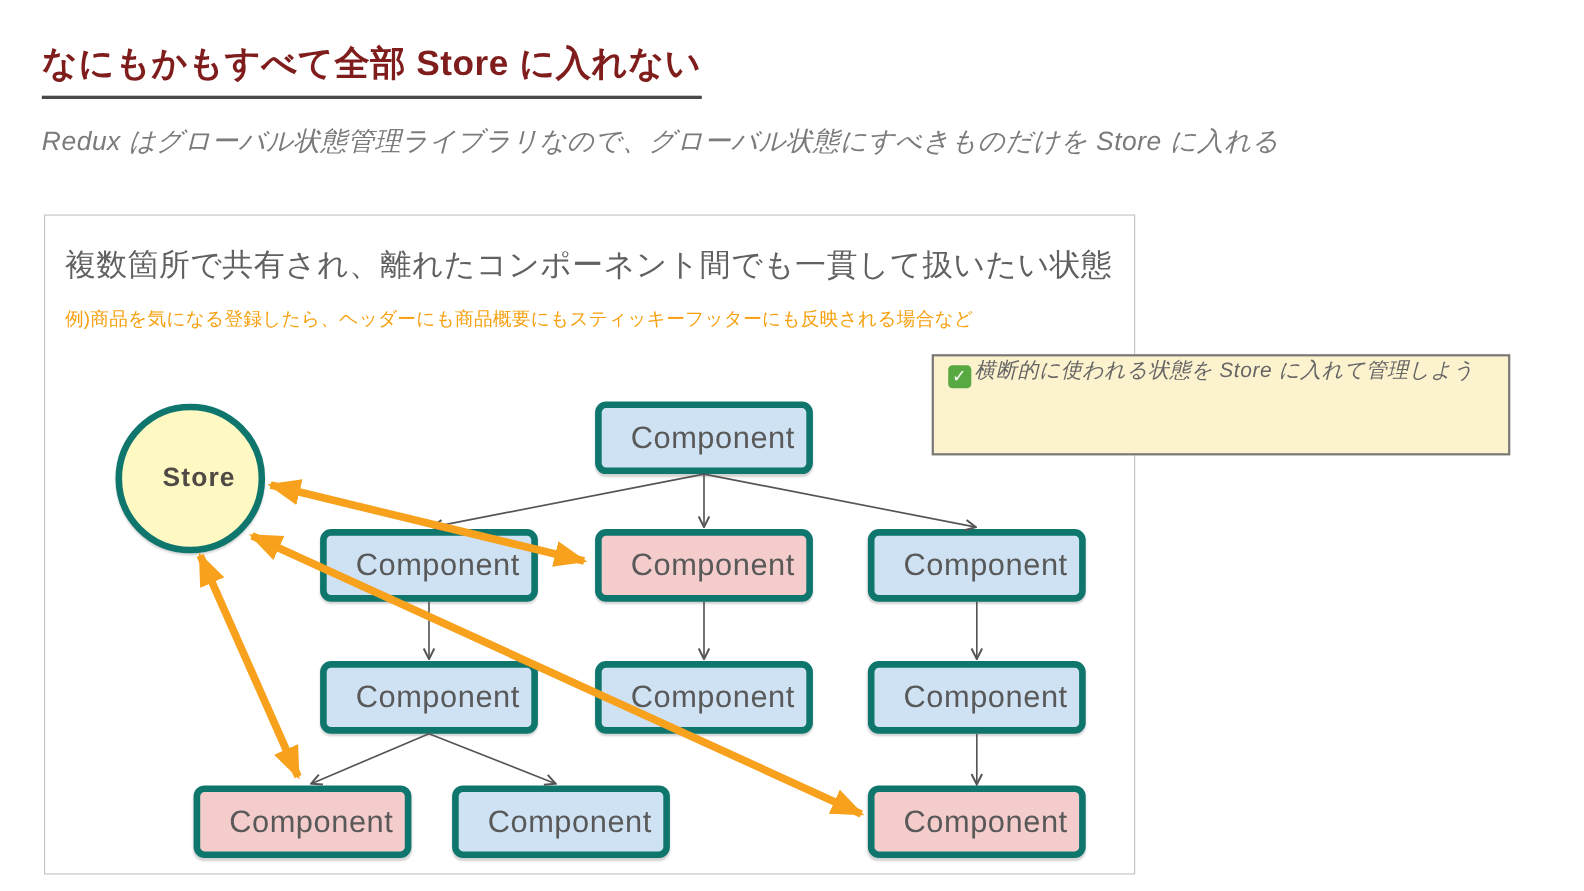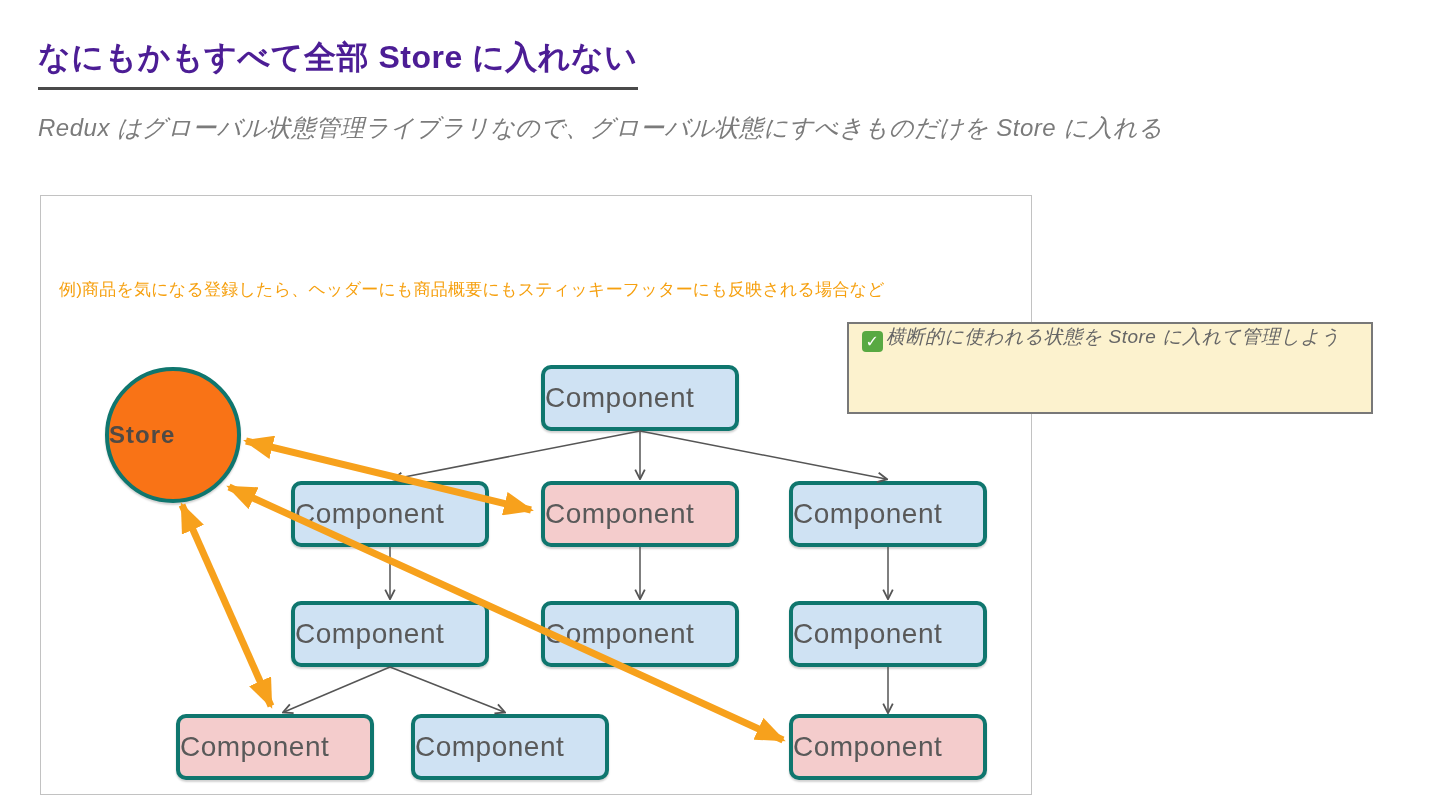--- a/index.html
+++ b/index.html
@@ -6,21 +6,21 @@
   body{
     font-family:"Liberation Sans","DejaVu Sans",sans-serif;
     width:1440px;height:810px;position:relative;overflow:hidden;
     -webkit-font-smoothing:antialiased;
   }
   .stage{position:absolute;inset:0;}
 
   
   .page-title{
     position:absolute;left:38px;top:36px;
-    font-size:32px;font-weight:bold;color:#4c1d95;
+    font-size:32px;font-weight:bold;color:#7f1d1d;
     border-bottom:3px solid #4a4a4a;padding-bottom:7px;
     letter-spacing:0.5px;white-space:nowrap;
   }
   .page-subtitle{
     position:absolute;left:38px;top:112px;
     font-size:24px;color:#7b7b7b;letter-spacing:0.5px;white-space:nowrap;font-style:italic;
   }
 
   
   .panel{
@@ -34,30 +34,31 @@
   .panel-example{
     position:absolute;left:18px;top:82px;
     font-size:17px;font-weight:normal;color:#F6A00F;
     letter-spacing:0.2px;white-space:nowrap;
   }
 
   
   .nodes-layer{position:absolute;inset:0;z-index:2;}
   .edges-layer{position:absolute;inset:0;z-index:3;pointer-events:none;}
   .node{
-    position:absolute;display:flex;align-items:center;justify-content:flex-start;
-    border:4px solid #0f766e;border-radius:10px;box-sizing:border-box;
+    position:absolute;display:flex;align-items:center;justify-content:center;
+    border:6px solid #0f766e;border-radius:10px;box-sizing:border-box;
     font-size:28px;color:#595959;letter-spacing:0.5px;
     box-shadow:0 2px 2px rgba(0,0,0,0.18);
     background:#cfe2f3;
+    padding-left:16px;
   }
   .node.blue{background:#cfe2f3;}
   .node.pink{background:#f4cccc;}
   .node.store{
-    border-radius:50%;background:#f97316;
+    border-radius:50%;background:#fef9c3;
     font-weight:bold;font-size:24px;color:#4f4a45;letter-spacing:1px;
   }
   line.tree{stroke:#555555;stroke-width:1.5;}
   line.sync{stroke:#F7A11C;stroke-width:7;}
 
   
   .note{
     position:absolute;left:847px;top:322px;width:526px;height:92px;
     background:#fcf2ce;border:2px solid #787878;box-sizing:border-box;
     z-index:10;display:flex;align-items:flex-start;padding-left:13px;font-style:italic;
@@ -72,20 +73,21 @@
 </style>
 </head>
 <body>
 
 <div class="stage">
 
   <div class="page-title">なにもかもすべて全部 Store に入れない</div>
   <div class="page-subtitle">Redux はグローバル状態管理ライブラリなので、グローバル状態にすべきものだけを Store に入れる</div>
 
   <div class="panel">
+    <div class="panel-heading">複数箇所で共有され、離れたコンポーネント間でも一貫して扱いたい状態</div>
     <div class="panel-example">例)商品を気になる登録したら、ヘッダーにも商品概要にもスティッキーフッターにも反映される場合など</div>
 
     <div class="nodes-layer">
         <div class="node store" style="left: 64px; top: 171px; width: 136px; height: 136px;">
           <span>Store</span>
         </div>
         <div class="node blue" style="left: 500px; top: 169px; width: 198px; height: 66px;">
           <span>Component</span>
         </div>
         <div class="node blue" style="left: 250px; top: 285px; width: 198px; height: 66px;">

